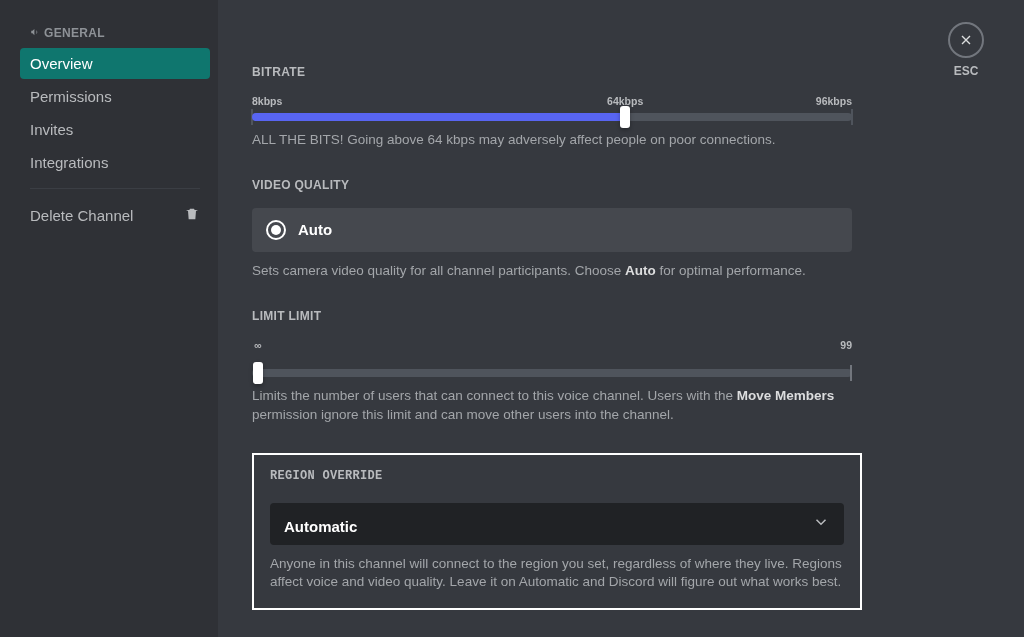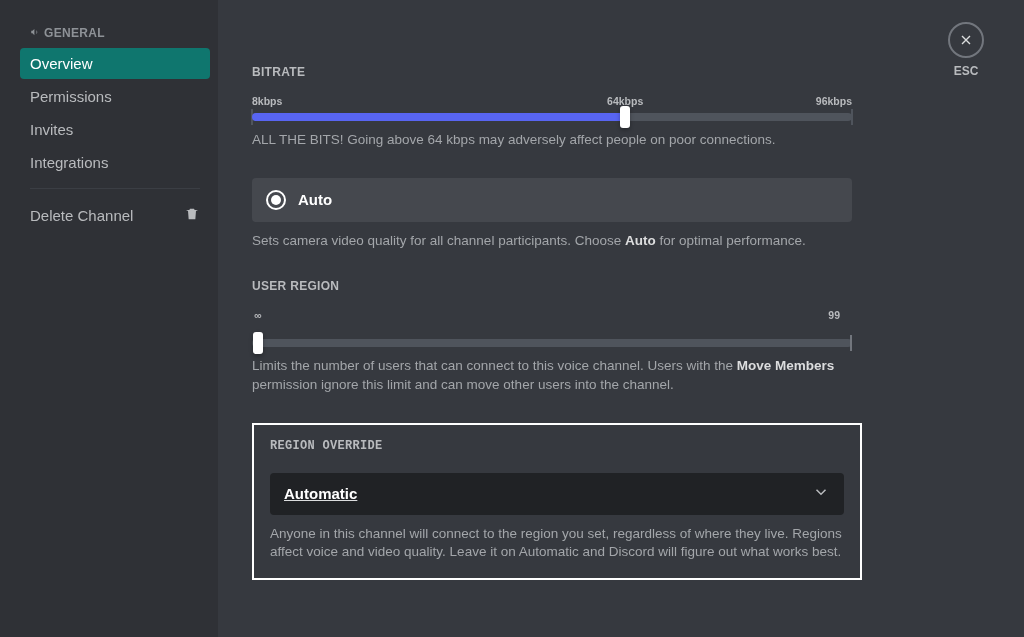--- a/index.html
+++ b/index.html
@@ -179,24 +179,23 @@
   
   .region-box {
     border: 2px solid #fff;
     padding: 14px 16px 16px 16px;
     margin-top: 8px;
   }
   .select {
     background: #202225;
     border-radius: 4px;
     padding: 10px 14px;
-    display: flex; justify-content: space-between; align-items: center;
+    display: flex; justify-content: space-between; align-items: flex-end;
     cursor: pointer;
     margin-top: 4px;
-    text-decoration: underline;
   }
   .select-val { font-size: 15px; font-weight: 600; color: #fff; }
   .select svg { width: 18px; height: 18px; stroke: #b9bbbe; stroke-width: 2; fill: none; }
 
   .top-divider { height:1px; background: transparent; margin-bottom: 24px; margin-top: 20px;}
 </style>
 </head>
 <body>
 
 <div class="sidebar">
@@ -256,36 +255,37 @@
         <div class="tick" style="left:0;"></div>
         <div class="tick" style="left:100%;"></div>
         <div class="slider-fill" style="width:62.2%;"></div>
         <div class="slider-thumb" style="left:62.2%;"></div>
       </div>
     </div>
     <div class="help">ALL THE BITS! Going above 64 kbps may adversely affect people on poor connections.</div>
   </div>
 
   <div class="section" style="max-width:600px;">
+    <div class="section-title">VIDEO QUALITY</div>
     <div class="radio-opt selected">
       <span class="radio-outer">
           <span class="radio-inner"></span>
         </span>
       <span class="radio-label">Auto</span>
     </div>
     <div class="help">
       <span>Sets camera video quality for all channel participants. Choose </span><b>Auto</b><span> for optimal performance.</span>
     </div>
   </div>
 
   <div class="section" style="max-width:600px;">
-    <div class="section-title">USER REGION</div>
+    <div class="section-title">LIMIT LIMIT</div>
     <div class="ul-labels">
       <span style="left:6px;">∞</span>
-      <span style="right:12px; left:auto; transform:none;">99</span>
+      <span style="right:0; left:auto; transform:none;">99</span>
     </div>
     <div class="ul-track">
       <div class="ul-end-tick"></div>
       <div class="ul-thumb"></div>
     </div>
     <div class="help">
       <span>Limits the number of users that can connect to this voice channel. Users with the </span><b>Move Members</b><span> permission ignore this limit and can move other users into the channel.</span>
     </div>
   </div>
 

